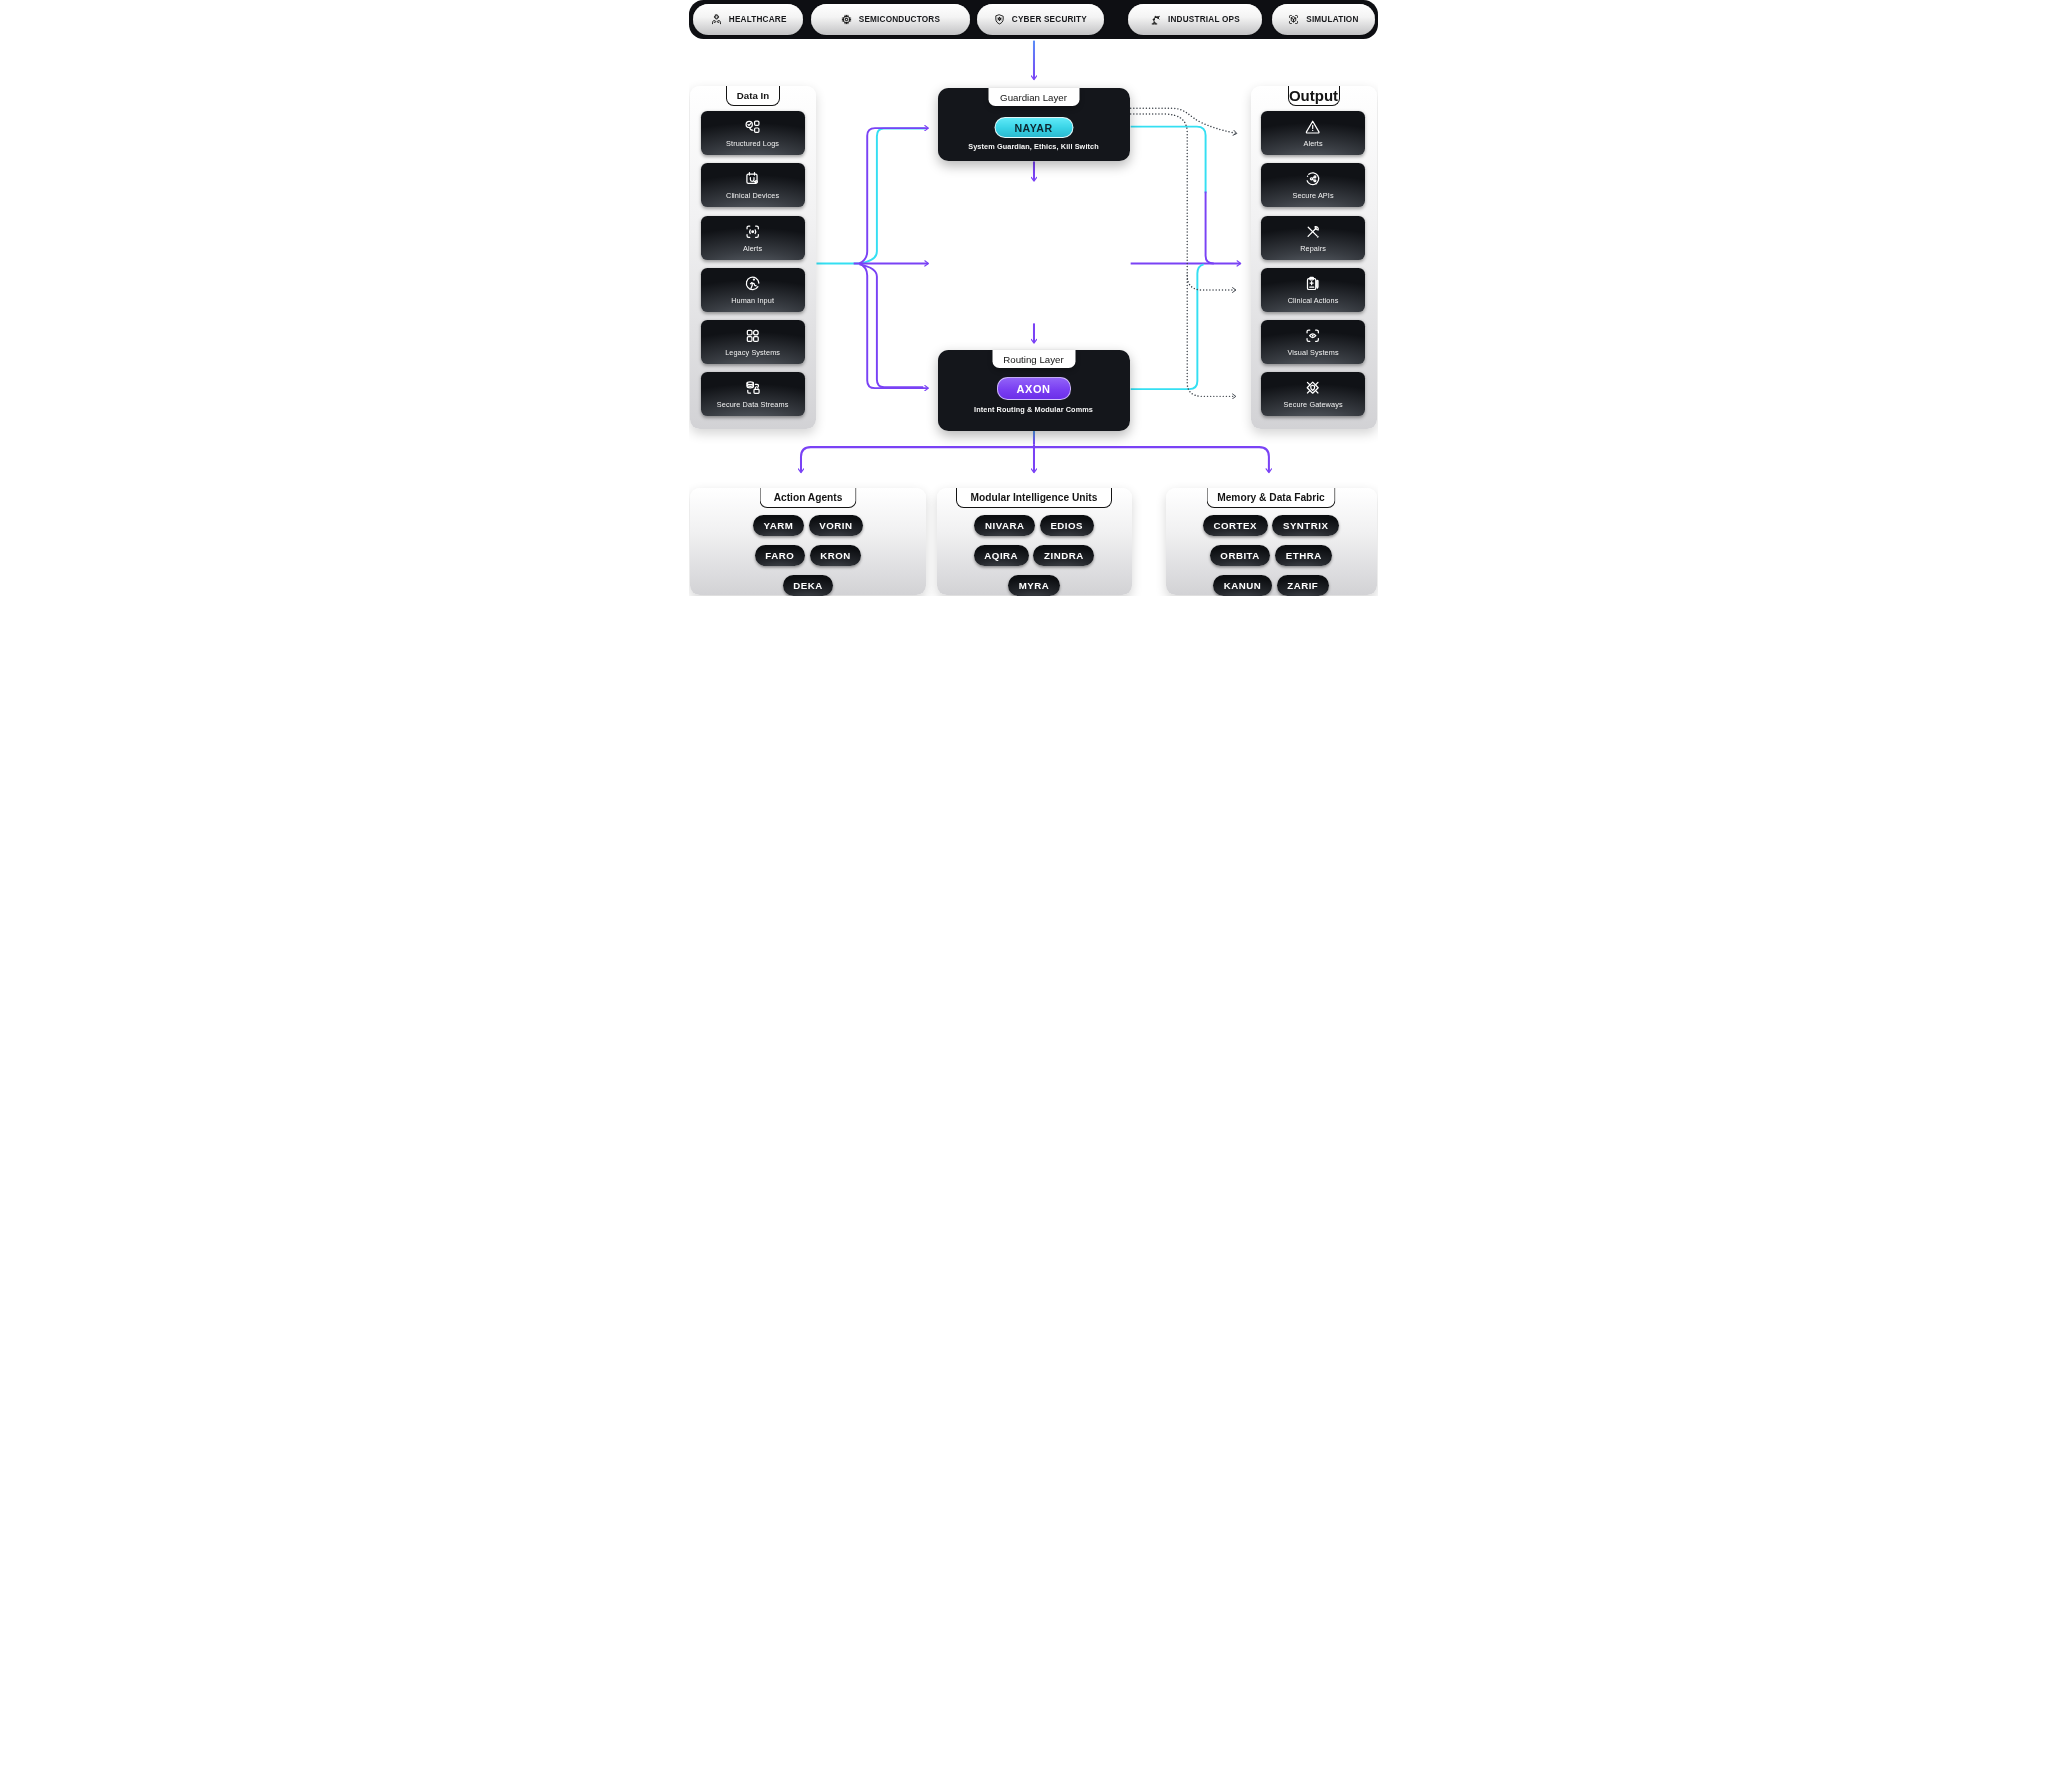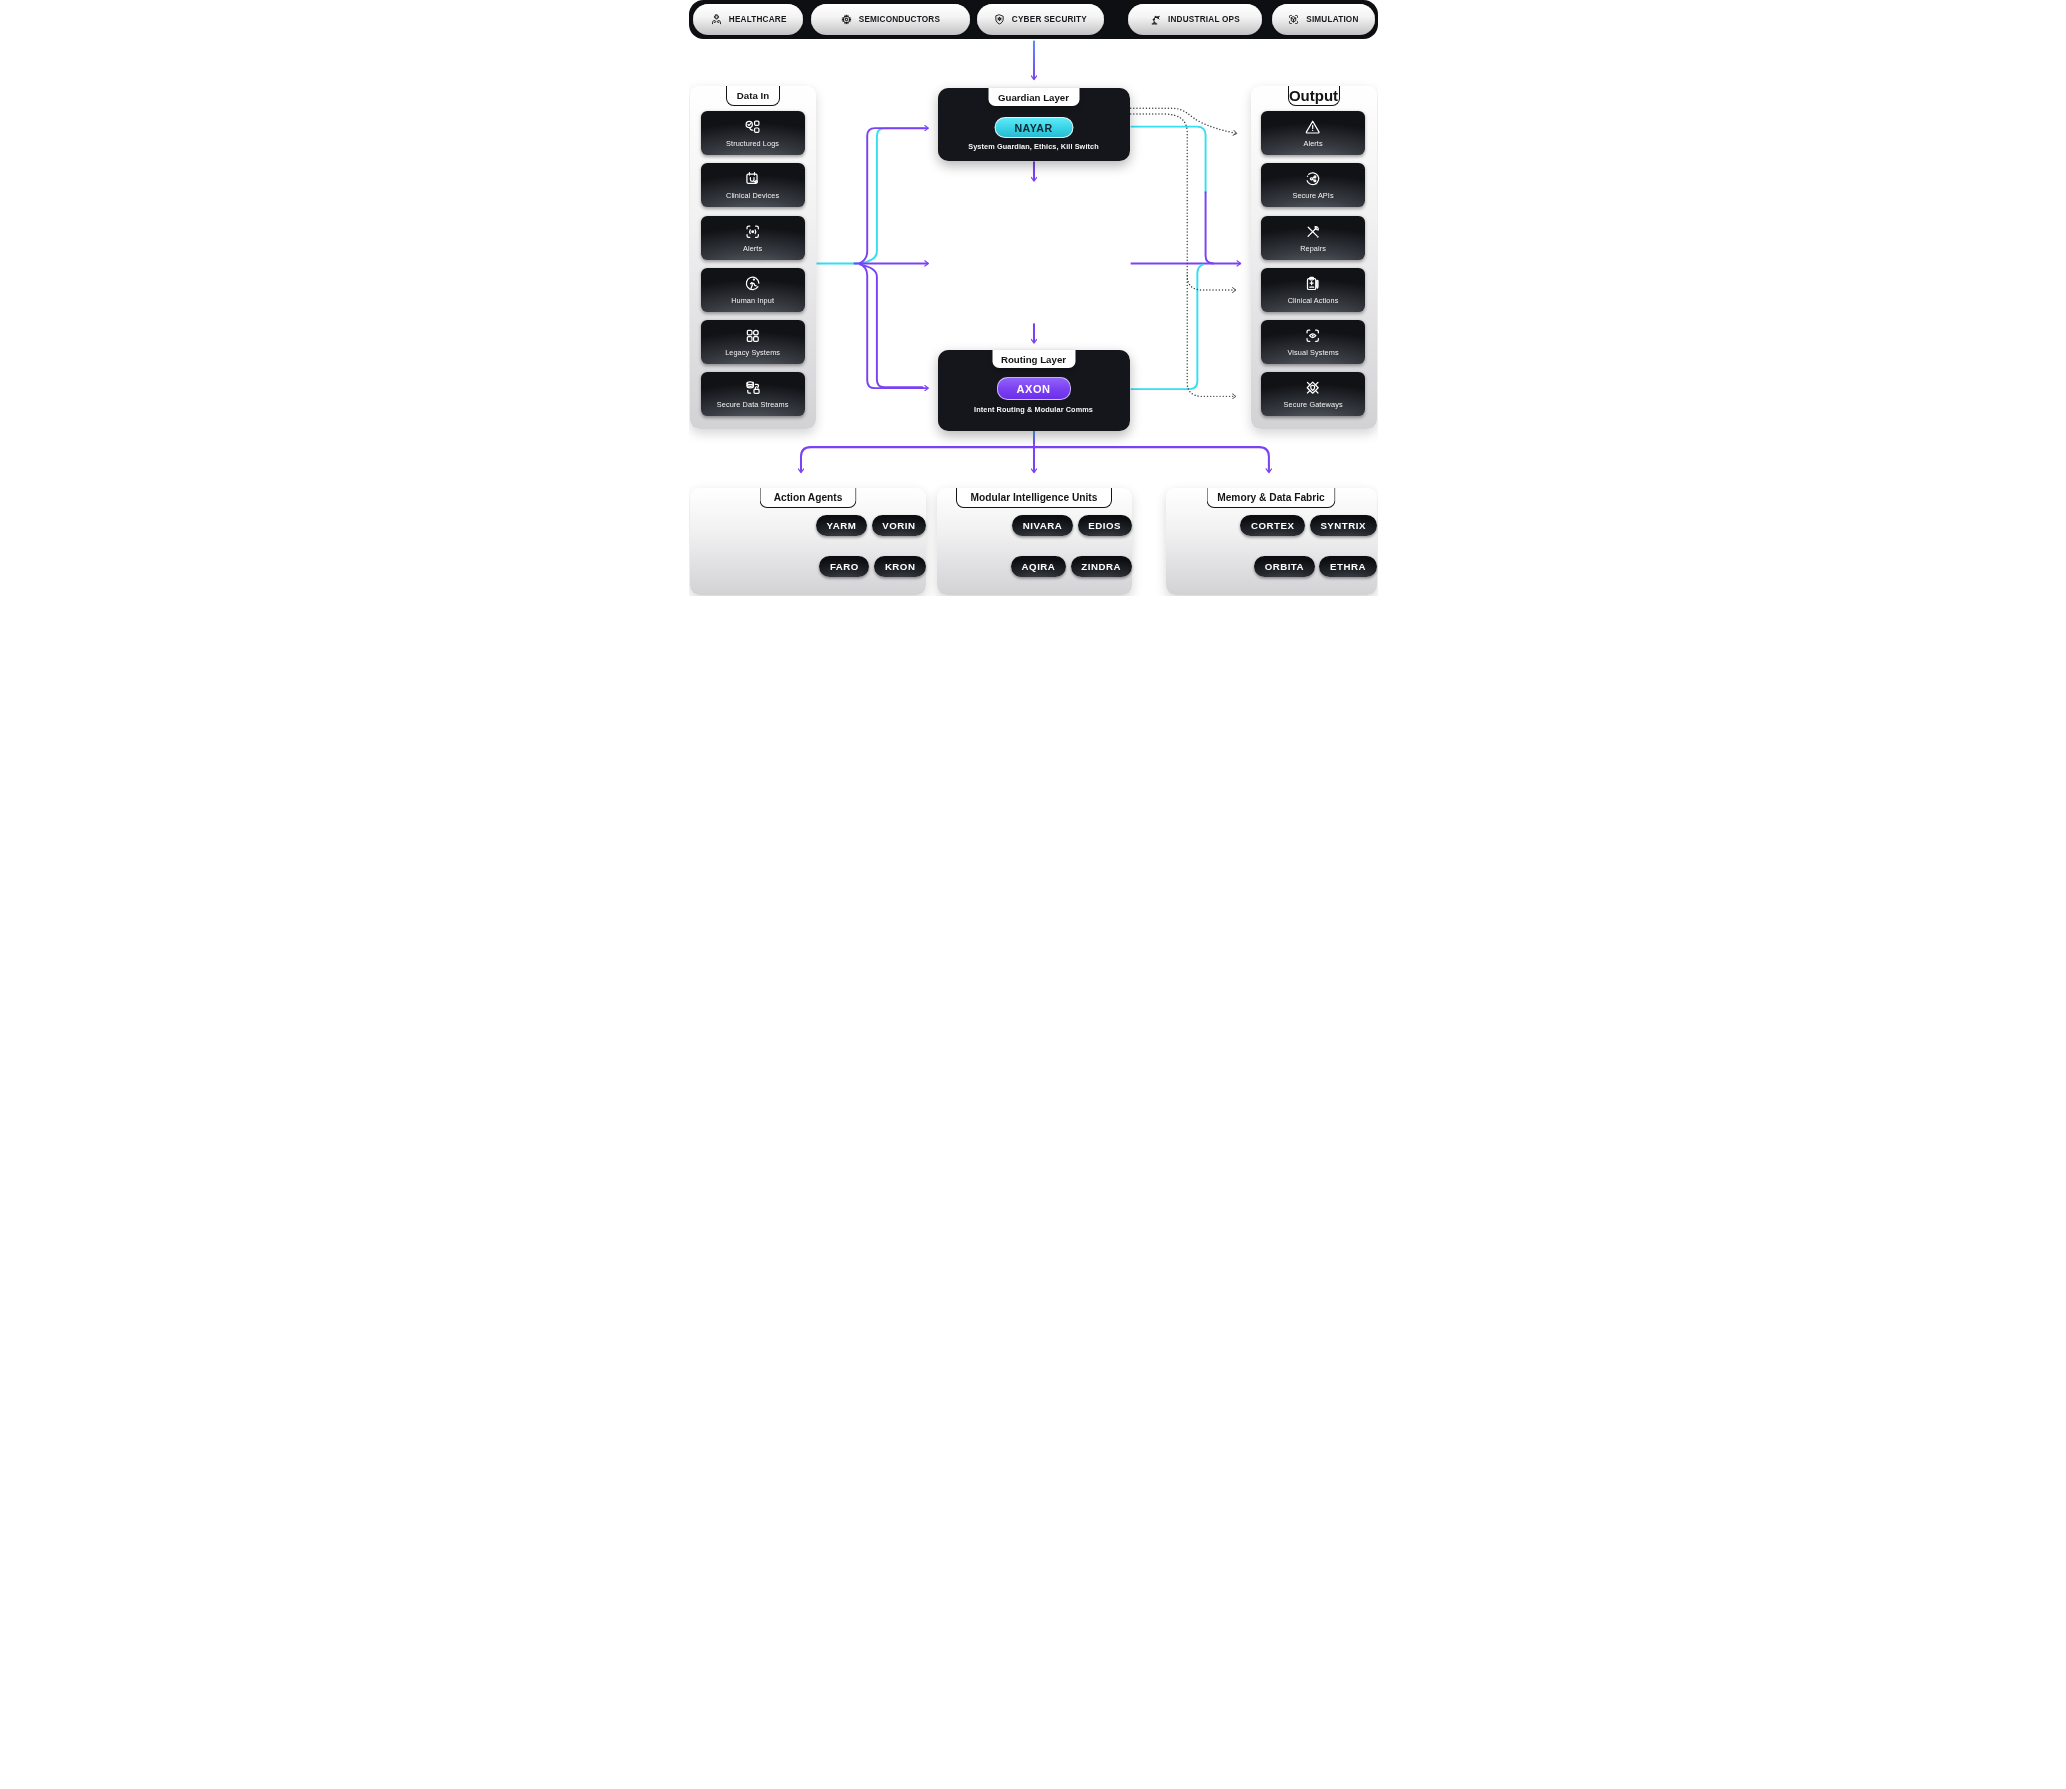--- a/index.html
+++ b/index.html
@@ -41,21 +41,21 @@
   
   .layerbox{position:absolute;left:249px;width:192px;border-radius:10.6px;}
   .darkbox{background:#14161b;box-shadow:0 4.8px 11.6px rgba(0,0,0,.28);}
   .limebox{
     background:linear-gradient(180deg,#e0f16a 0%,#d6ec4e 100%);
     border:1.5px solid #141414;box-shadow:0 4.8px 11.6px rgba(0,0,0,.22);
   }
   .ltab{
     position:absolute;top:0;left:50%;transform:translateX(-50%);
     border-radius:0 0 6.8px 6.8px;display:flex;align-items:center;justify-content:center;
-    font-weight:700;font-size:9.7px;color:#141414;background:#ffffff;
+    font-weight:400;font-size:9.7px;color:#141414;background:#ffffff;
     box-shadow:0 2.4px 4.8px rgba(0,0,0,.25);white-space:nowrap;z-index:3;
   }
   .npill{
     position:absolute;left:50%;transform:translateX(-50%);
     display:flex;align-items:center;justify-content:center;border-radius:10.6px;white-space:nowrap;
   }
   .nayar{
     width:77px;height:19.3px;top:29px;
     background:linear-gradient(180deg,#5fe9f7 0%,#37d2e5 55%,#2cb9cf 100%);
     border:1px solid rgba(255,255,255,.85);
@@ -70,21 +70,21 @@
   .sub{position:absolute;left:0;right:0;text-align:center;color:#f7f7f7;font-size:7.3px;font-weight:600;letter-spacing:0.1px;}
   .corelogo{position:absolute;top:21px;left:50%;transform:translateX(-50%);width:41px;height:41px;color:#15170f;}
   .barnabus{
     width:161px;height:35px;top:66px;border-radius:17.4px;
     background:radial-gradient(130% 170% at 50% 150%, #8e9748 0%, #3c4030 38%, #0d0f12 80%);
     box-shadow:0 2.9px 6.8px rgba(0,0,0,.3);
     font-size:19.3px;font-weight:800;letter-spacing:1.9px;color:#ffffff;
   }
   .tagline{position:absolute;top:104px;left:0;right:0;text-align:center;font-size:7.5px;line-height:1.35;font-weight:700;color:#161616;}
   
-  .pills{position:absolute;top:27px;left:0;right:0;display:flex;flex-direction:column;gap:20px;align-items:flex-end;}
+  .pills{position:absolute;top:27px;left:0;right:0;display:flex;flex-direction:column;gap:9px;align-items:center;}
   .prow{display:flex;gap:4.8px;justify-content:center;}
   .bpill{
     height:21px;padding:0 10.6px;border-radius:10.6px;display:flex;align-items:center;justify-content:center;
     background:radial-gradient(130% 160% at 50% 145%, #585d63 0%, #26292e 45%, #0b0d10 85%);
     box-shadow:0 1.5px 2.9px rgba(0,0,0,.4);
     color:#ffffff;font-size:9.7px;font-weight:800;letter-spacing:0.5px;white-space:nowrap;
   }
   
   .wires{position:absolute;left:0;top:0;width:689px;height:596px;pointer-events:none;}
   .hidden-defs{position:absolute;width:0;height:0;overflow:hidden;}

